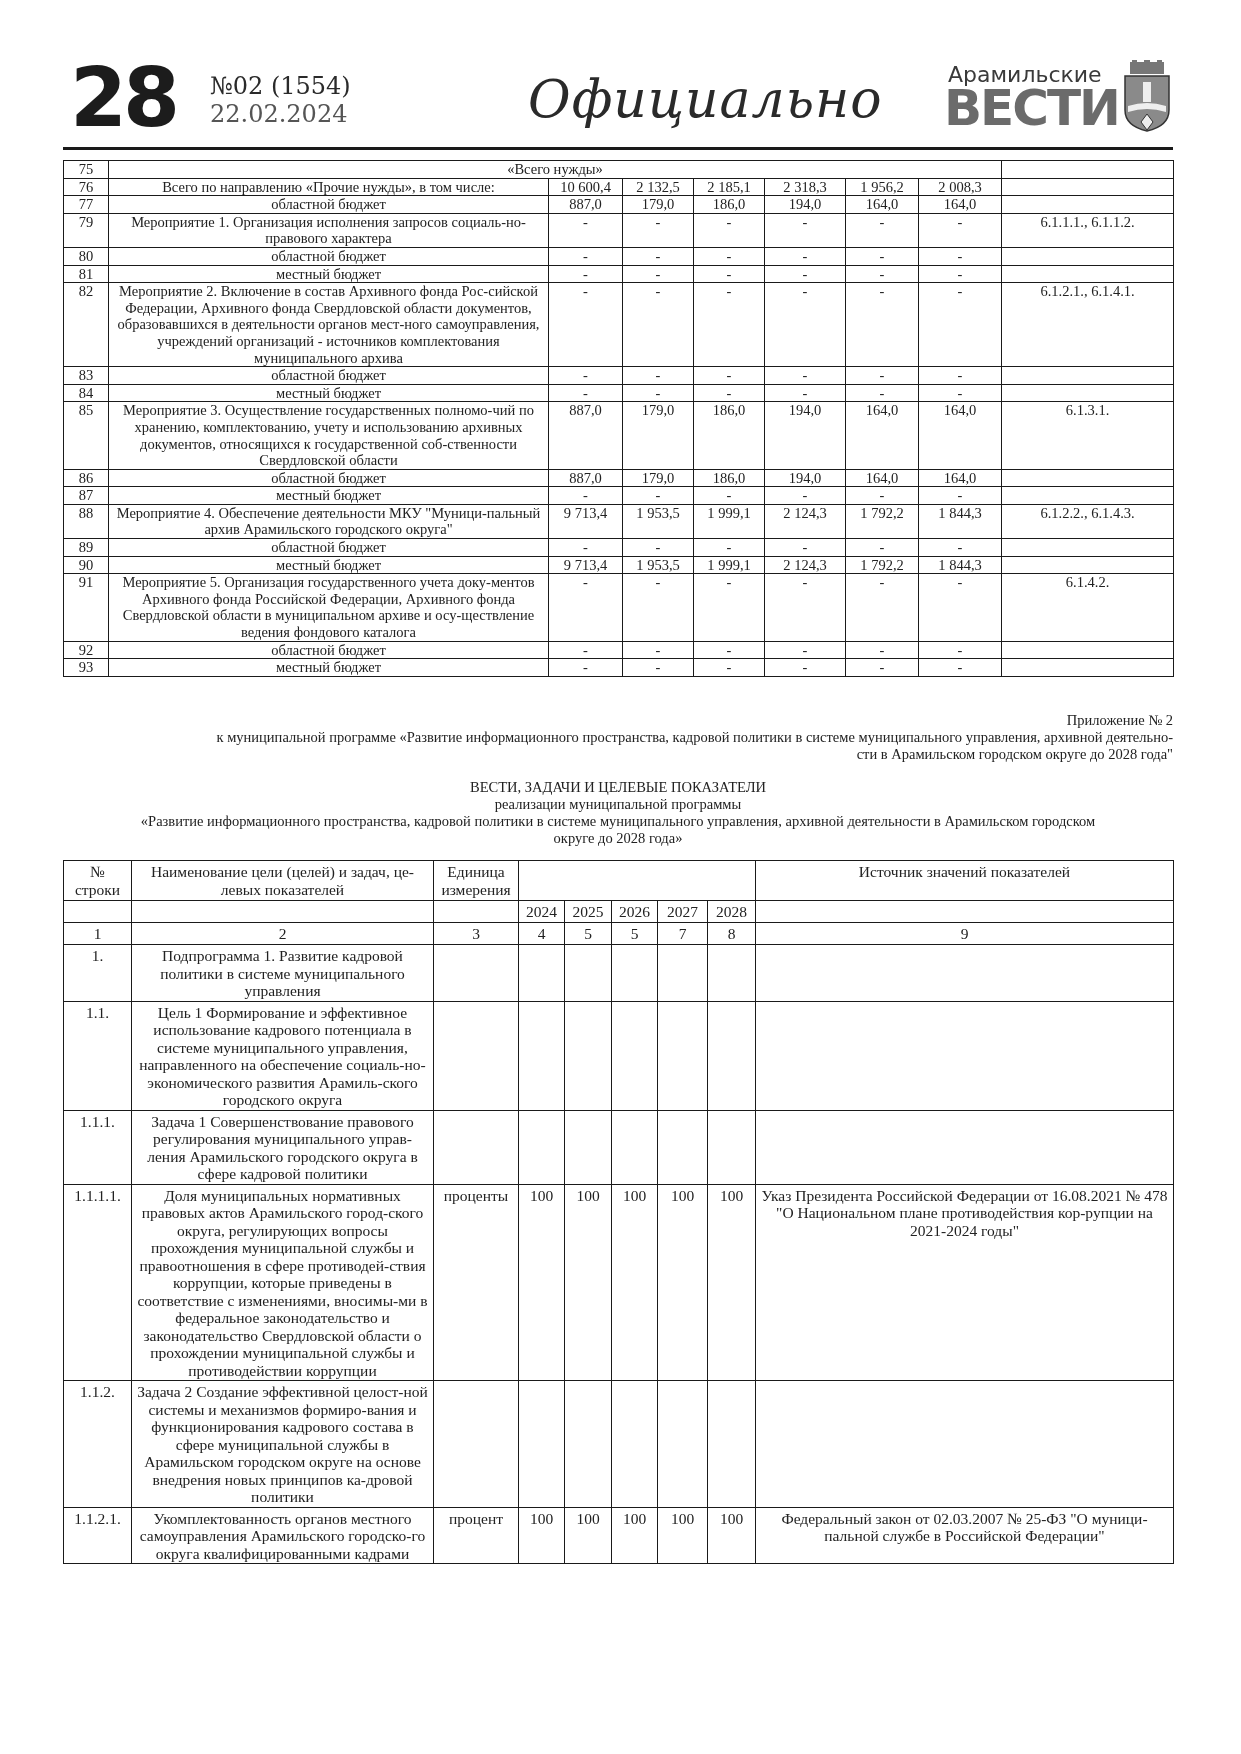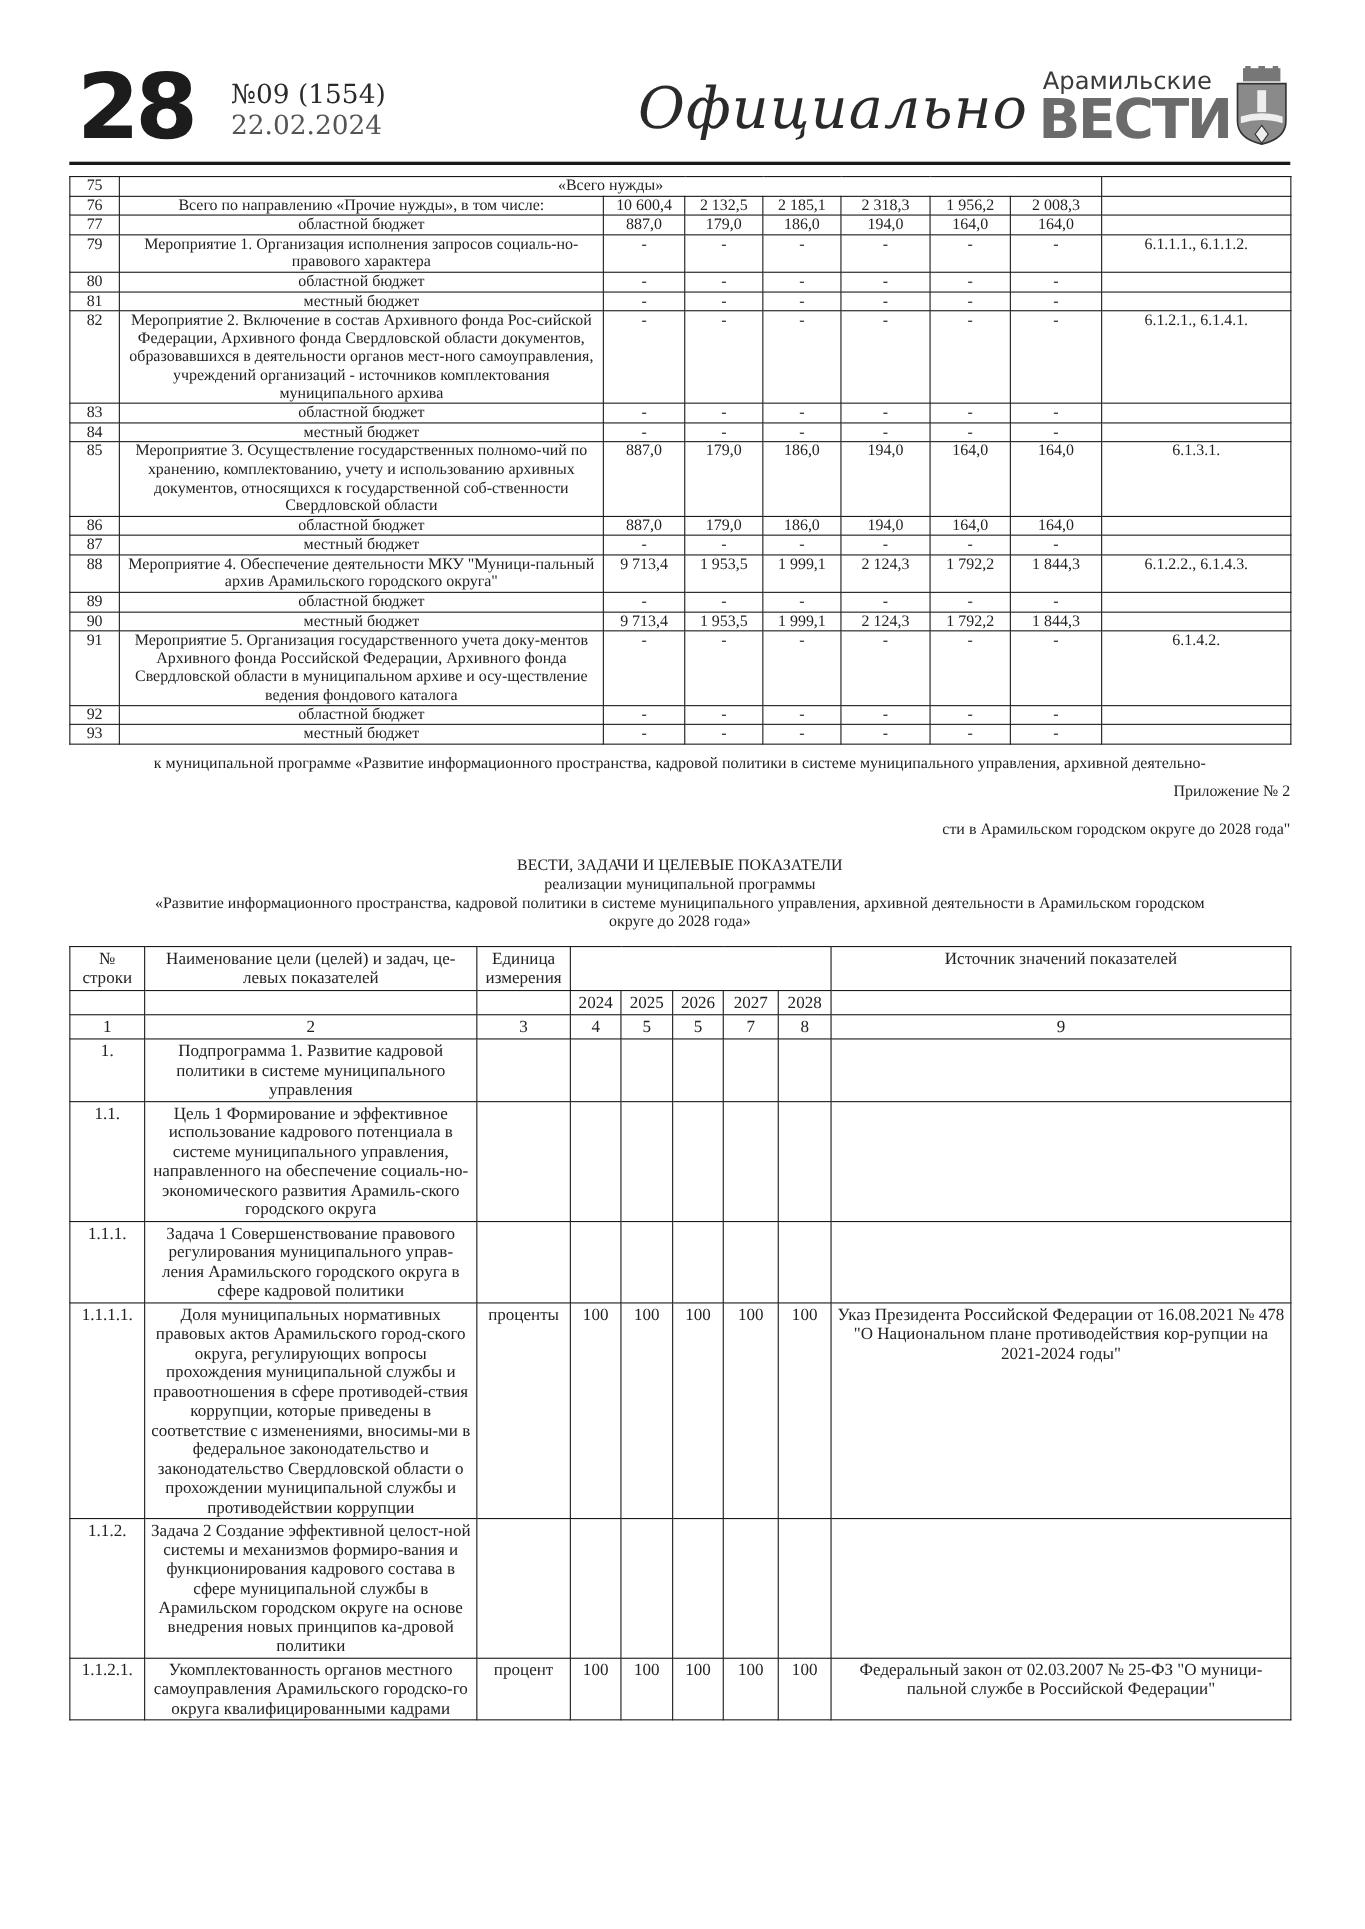--- a/index.html
+++ b/index.html
@@ -5,21 +5,21 @@
   html, body { margin: 0; padding: 0; background: #ffffff; }
   body { width: 1241px; height: 1754px; position: relative; overflow: hidden; color: #1a1a1a;
          font-family: "Liberation Serif", "DejaVu Serif", serif; }
 
   
   .hdr { position: absolute; left: 0; top: 0; width: 1241px; height: 150px; }
   .page-num { position: absolute; left: 70px; top: 58px; font-family: "DejaVu Sans", "Liberation Sans", sans-serif;
               font-weight: bold; font-size: 82px; line-height: 80px; letter-spacing: -4px; color: #1c1c1c; }
   .issue { position: absolute; left: 210px; top: 72px; font-family: "DejaVu Serif", serif; font-size: 24px; line-height: 28px; color: #2a2a2a; }
   .issue-date { position: absolute; left: 210px; top: 100px; font-family: "DejaVu Serif", serif; font-size: 24px; line-height: 28px; color: #555; }
-  .section { position: absolute; left: 580px; top: 64px; font-family: "DejaVu Serif", serif; font-style: italic;
+  .section { position: absolute; left: 528px; top: 64px; font-family: "DejaVu Serif", serif; font-style: italic;
              font-size: 52px; line-height: 70px; color: #2a2a2a; letter-spacing: 1px; }
   .brand-top { position: absolute; left: 948px; top: 62px; font-family: "DejaVu Sans", sans-serif; font-weight: normal;
                font-size: 22px; color: #3a3a3a; letter-spacing: 0px; }
   .brand-main { position: absolute; left: 944px; top: 80px; font-family: "DejaVu Sans", sans-serif; font-weight: bold;
                 font-size: 50px; line-height: 56px; color: #6b6b6b; letter-spacing: -2px; }
   .coat { position: absolute; left: 1122px; top: 60px; width: 50px; height: 72px; }
   .hdr-rule { position: absolute; left: 63px; top: 147px; width: 1110px; height: 3px; background: #1a1a1a; }
 
   
   table { border-collapse: collapse; position: absolute; left: 63px; table-layout: fixed; }
@@ -33,21 +33,21 @@
   
   .appx { position: absolute; left: 63px; width: 1110px; font-size: 14.5px; line-height: 16.5px; color: #222; }
   .appx-r { text-align: right; }
   .appx-c { text-align: center; }
 </style>
 </head>
 <body>
 
 <div class="hdr">
   <div class="page-num">28</div>
-  <div class="issue">№09 (1554)</div>
+  <div class="issue">№02 (1554)</div>
   <div class="issue-date">22.02.2024</div>
   <div class="section">Официально</div>
   <div class="brand-top">Арамильские</div>
   <div class="brand-main">ВЕСТИ</div>
   <svg class="coat" viewBox="0 0 50 72">
     <rect x="8" y="2" width="34" height="12" fill="#777"></rect>
     <rect x="10" y="0" width="5" height="4" fill="#777"></rect>
       <rect x="22" y="0" width="6" height="4" fill="#777"></rect>
       <rect x="35" y="0" width="5" height="4" fill="#777"></rect>
     <path d="M3 16 H47 V50 Q47 66 25 71 Q3 66 3 50 Z" fill="#8a8a8a" stroke="#333" stroke-width="1.5"></path>
@@ -260,21 +260,21 @@
         <td>-</td>
         <td>-</td>
         <td>-</td>
         <td>-</td>
         <td></td>
       </tr>
     </tbody>
 </table>
 
 <div class="appx appx-r" style="top:712px;">Приложение № 2</div>
-<div class="appx appx-r" style="top:686px;text-align:center;">к муниципальной программе «Развитие информационного пространства, кадровой политики в системе муниципального управления, архивной деятельно-</div>
+<div class="appx appx-r" style="top:729px;">к муниципальной программе «Развитие информационного пространства, кадровой политики в системе муниципального управления, архивной деятельно-</div>
 <div class="appx appx-r" style="top:746px;">сти в Арамильском городском округе до 2028 года"</div>
 <div class="appx appx-c" style="top:779px;">ВЕСТИ, ЗАДАЧИ И ЦЕЛЕВЫЕ ПОКАЗАТЕЛИ</div>
 <div class="appx appx-c" style="top:796px;">реализации муниципальной программы</div>
 <div class="appx appx-c" style="top:813px;">«Развитие информационного пространства, кадровой политики в системе муниципального управления, архивной деятельности в Арамильском городском</div>
 <div class="appx appx-c" style="top:830px;">округе до 2028 года»</div>
 
 <table class="t2">
   <colgroup>
     <col style="width:68px">
       <col style="width:302px">

